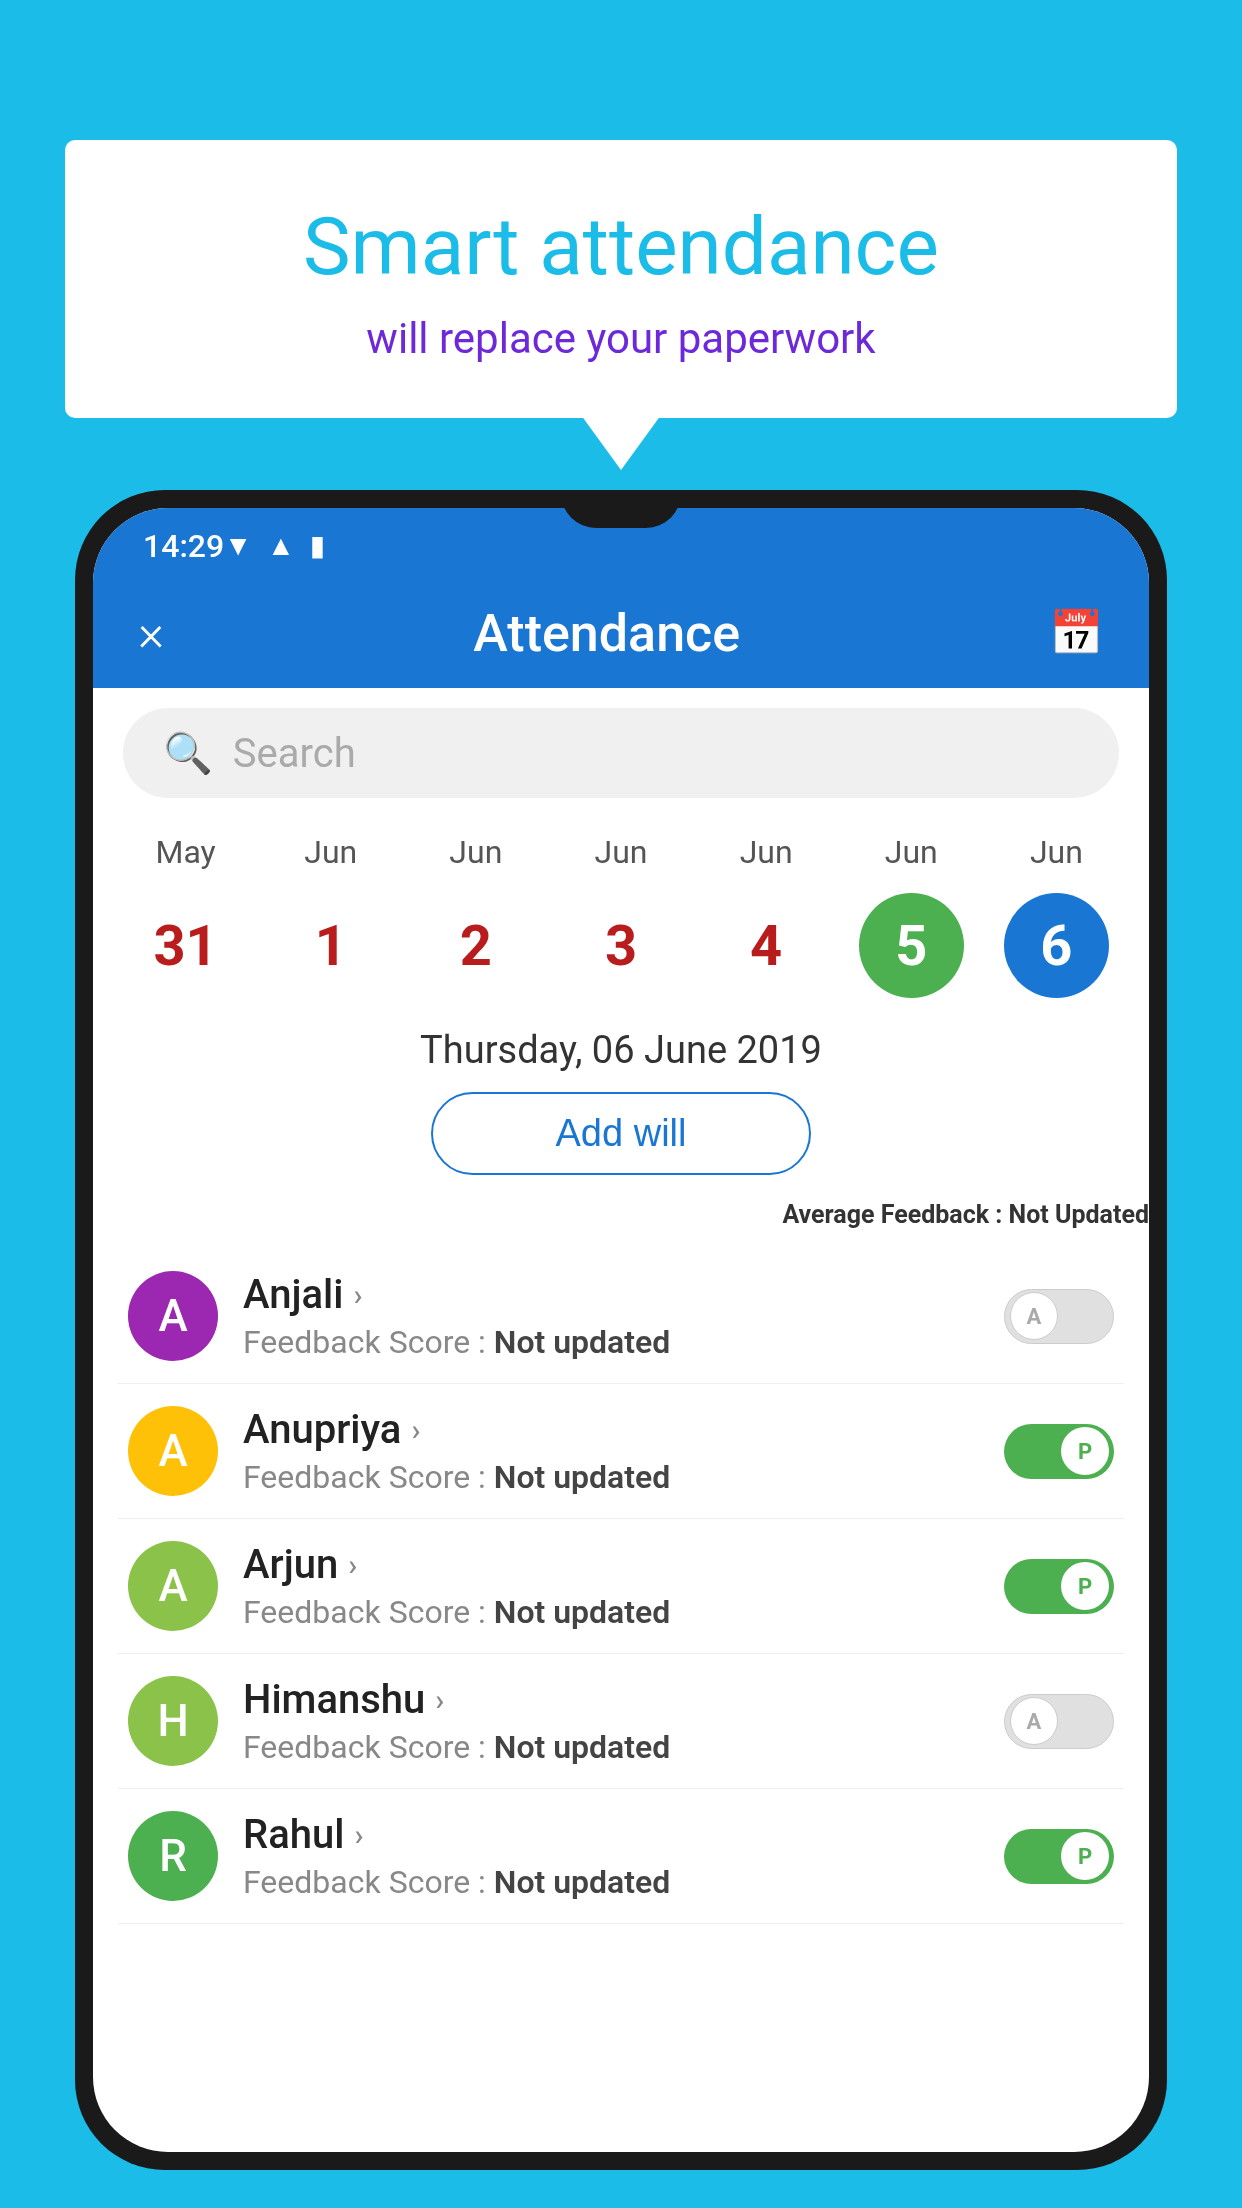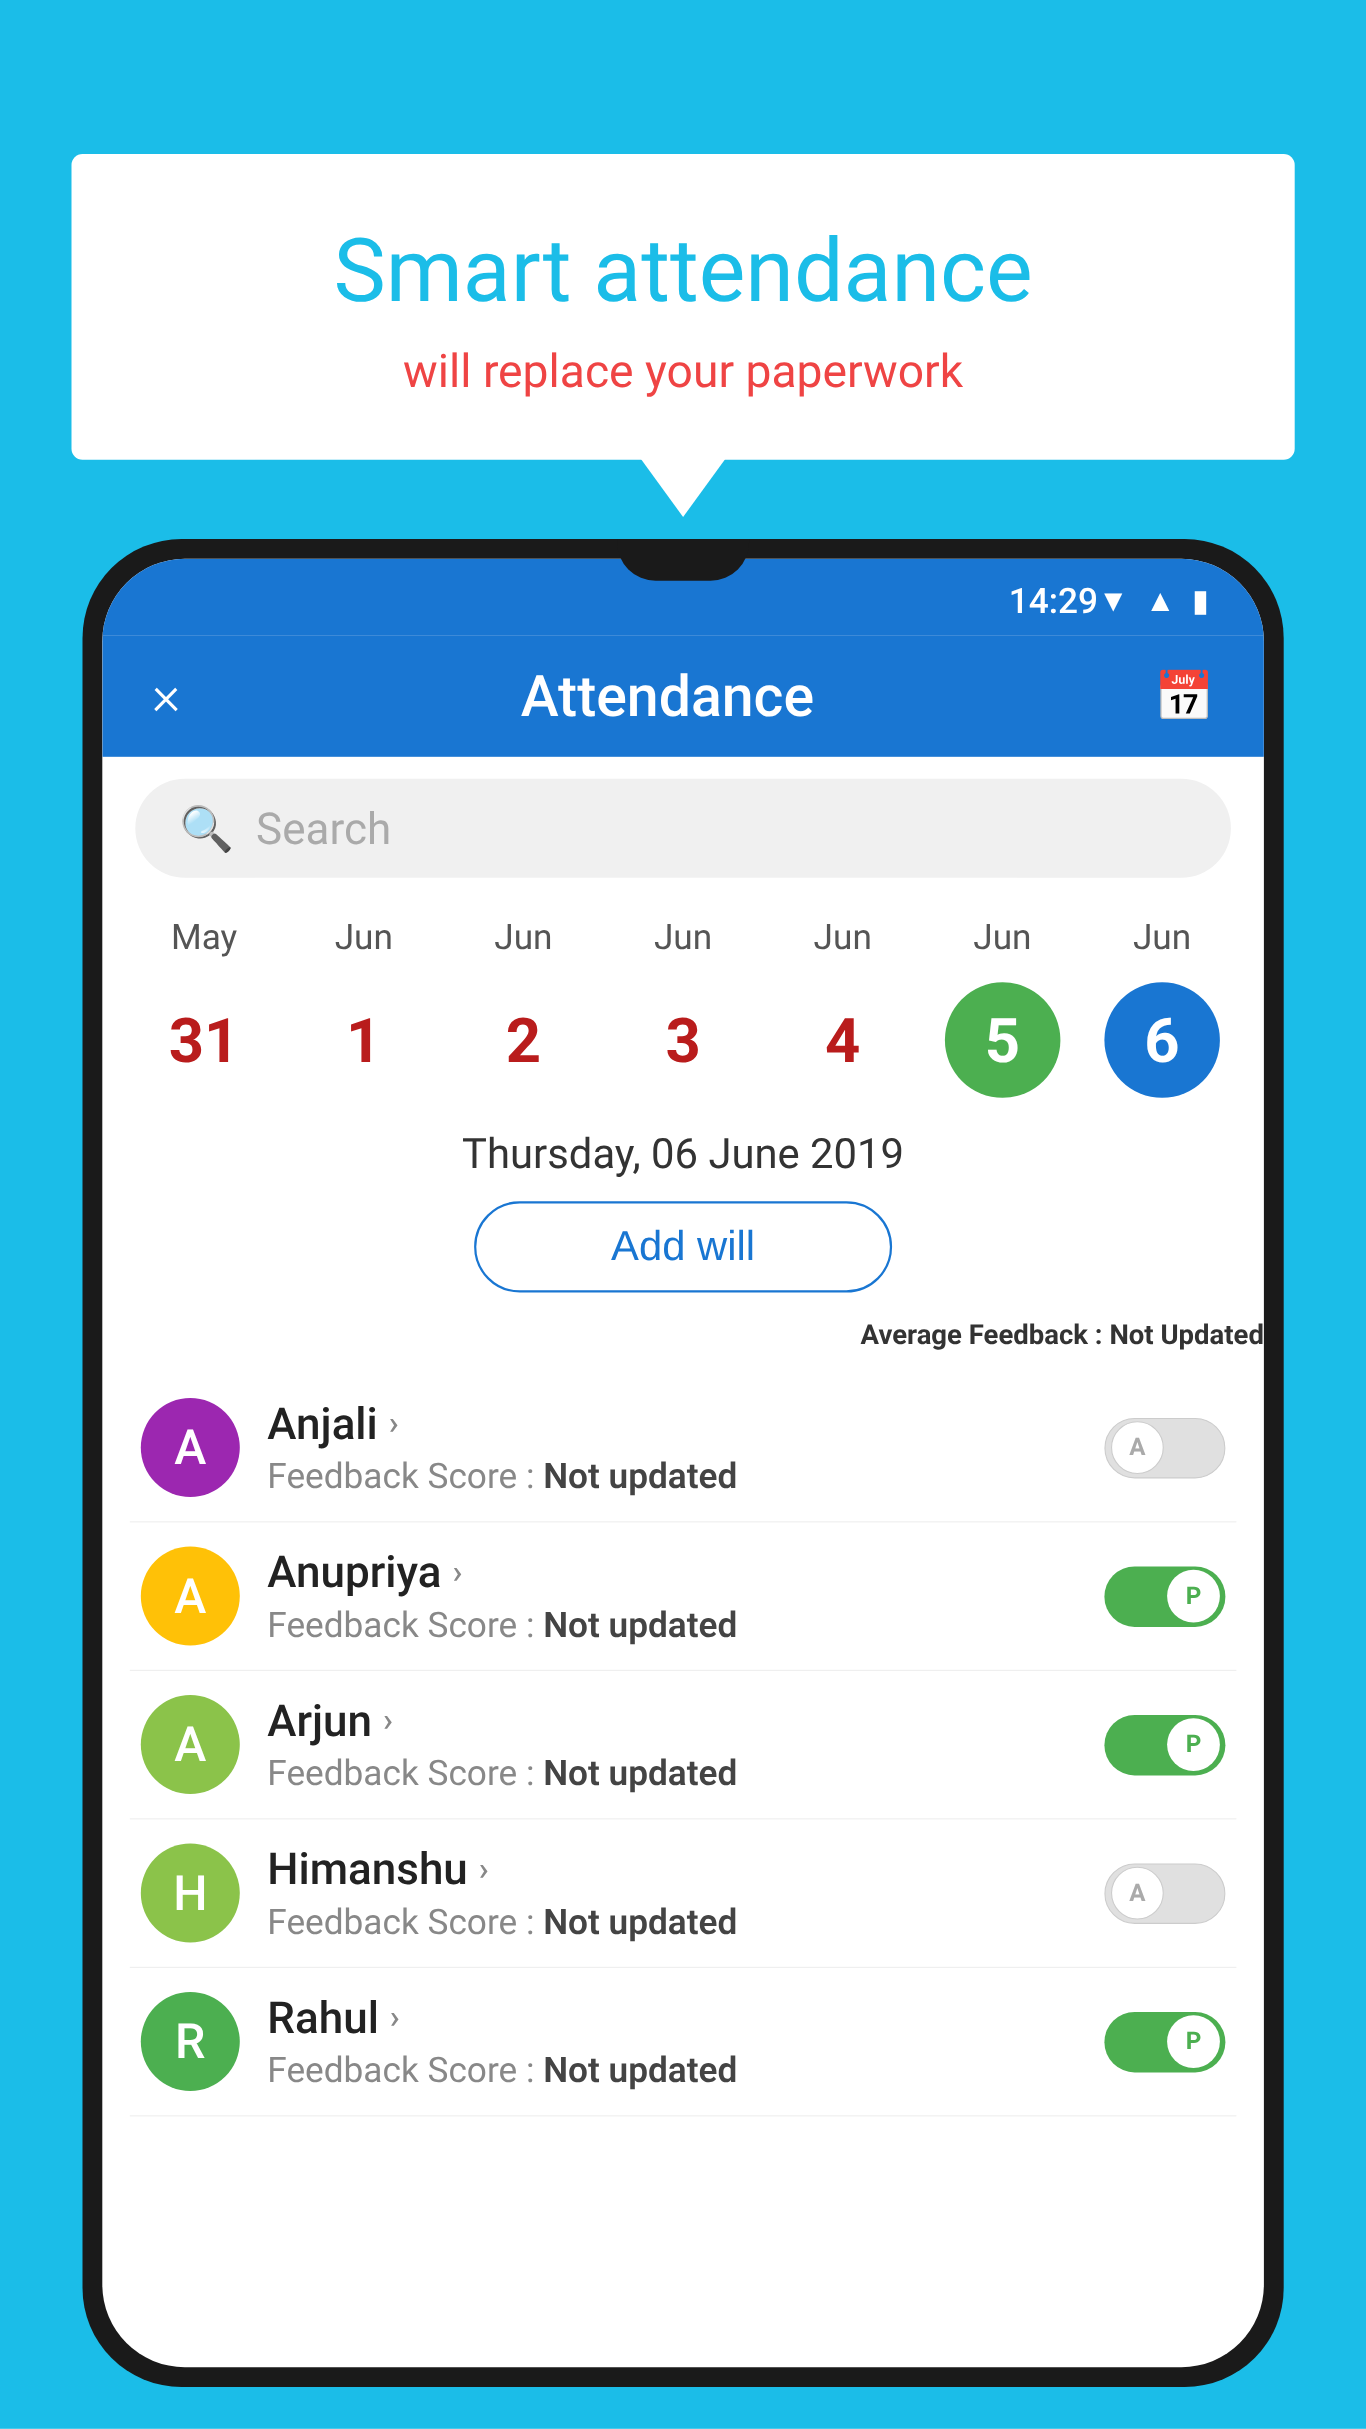--- a/index.html
+++ b/index.html
@@ -39,21 +39,21 @@
       border-top: 55px solid white;
     }
     .bubble-title {
       font-size: 80px;
       color: #1BBDE8;
       font-weight: 400;
       margin-bottom: 20px;
     }
     .bubble-subtitle {
       font-size: 42px;
-      color: #ef4444;
+      color: #6d28d9;
       font-weight: 400;
     }
 
     
     .phone-container {
       position: absolute;
       top: 490px;
       left: 75px;
       right: 75px;
       bottom: 0px;
@@ -85,21 +85,21 @@
       border-radius: 0 0 35px 35px;
       z-index: 10;
     }
 
     
     .status-bar {
       background: #1976D2;
       height: 70px;
       display: flex;
       align-items: center;
-      justify-content: flex-end;
+      justify-content: flex-start;
       padding: 0 50px;
       padding-top: 5px;
     }
     .status-time {
       color: white;
       font-size: 32px;
       font-weight: 500;
     }
     .status-icons {
       display: flex;

